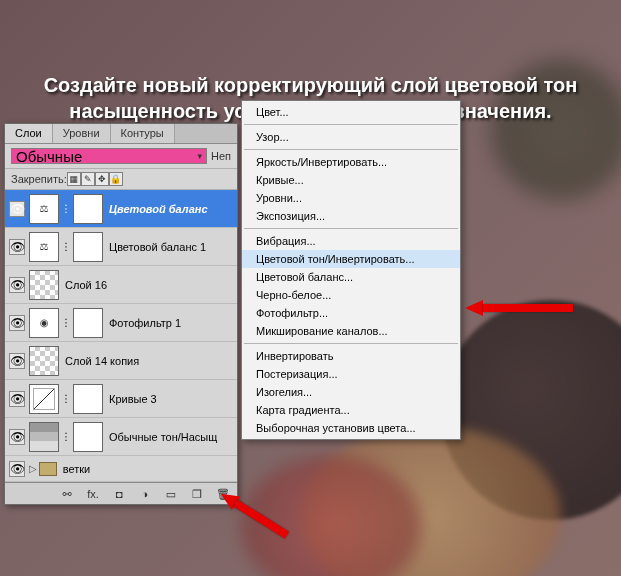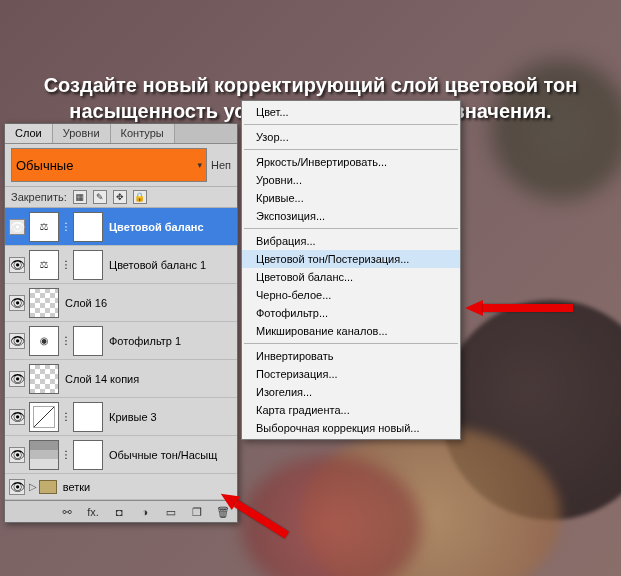--- a/index.html
+++ b/index.html
@@ -57,31 +57,31 @@
   .panel-tab.active { background: #d6d6d6; font-weight: normal; color:#000; }
   .panel-toprow {
     display: flex; align-items: center;
     padding: 4px 6px;
     background: #d6d6d6;
     border-bottom: 1px solid #b0b0b0;
     gap: 4px;
   }
   .blend-select {
     flex: 1;
-    height: 34px;
-    font-size: 13px;
-    background: #f97316;
+    height: 16px;
+    font-size: 15px;
+    background: #ec4899;
     border: 1px solid #808080;
     padding: 0 4px;
     display: flex; align-items: center; justify-content: space-between;
   }
   .blend-select::after { content:"▾"; font-size:9px; color:#333; }
   .opacity-label { font-size:11px; color:#333; white-space:nowrap; }
   .lock-row {
-    display:flex; align-items:center; gap:6px;
+    display:flex; align-items:center; 
     padding: 3px 6px;
     background:#d6d6d6;
     border-bottom:1px solid #b0b0b0;
     font-size:11px; color:#333;
   }
   .lock-icon { width:14px; height:14px; border:1px solid #808080; background:#eaeaea; font-size:9px; text-align:center; line-height:12px; }
 
   .layers-list { background:#d6d6d6; }
   .layer-row {
     display:flex; align-items:center;
@@ -94,21 +94,21 @@
   .vis { width:16px; height:16px; border:1px solid #888; background:#e6e6e6; font-size:12px; text-align:center; line-height:14px; margin-right:2px;}
   .thumb-stack { display:flex; align-items:center; gap:2px; }
   .thumb { width:30px; height:30px; border:1px solid #666; background:#fff; display:flex; align-items:center; justify-content:center; font-size:10px; color:#333; }
   .thumb.checker { background: repeating-conic-gradient(#ccc 0 25%, #fff 0 50%) 0/10px 10px; }
   .thumb.list { background:linear-gradient(#999 0 33%,#bbb 33% 66%,#ddd 66% 100%); }
   .thumb.curve { position:relative; }
   .thumb.curve::after { content:""; position:absolute; left:3px; right:3px; top:3px; bottom:3px; border:1px solid #aaa; background:linear-gradient(135deg, transparent 48%, #333 48% 52%, transparent 52%); }
   .thumb.mask { background:#fff; }
   .link-dot { font-size:10px; }
   .layer-name { flex:1; font-size:11px; padding-left:4px; overflow:hidden; white-space:nowrap; text-overflow:ellipsis; }
-  .layer-row.selected .layer-name { color:#fff; font-weight:bold; }
+  .layer-row.selected .layer-name { color:#fff; font-weight:bold;font-style:italic; }
   .layer-row .layer-name.underline { }
   .folder-row { height:26px; }
   .folder-icon { width:18px; height:14px; background:#c2ad6f; border:1px solid #7a6a3a; }
   .arrow-right { color:#555; font-size:10px; }
 
   .panel-bottom {
     display:flex; align-items:center; justify-content:flex-end;
     gap:10px;
     height:22px;
     background:#cfcfcf;
@@ -259,36 +259,36 @@
     <span class="pb-icon">🗑</span>
   </div>
 </div>
 
 <div class="context-menu" id="ctx-menu">
     <div class="menu-item">Цвет...</div>
     <div class="menu-sep"></div>
     <div class="menu-item">Узор...</div>
     <div class="menu-sep"></div>
     <div class="menu-item">Яркость/Инвертировать...</div>
+    <div class="menu-item">Кривые...</div>
     <div class="menu-item">Уровни...</div>
-    <div class="menu-item">Кривые...</div>
     <div class="menu-item">Экспозиция...</div>
     <div class="menu-sep"></div>
     <div class="menu-item">Вибрация...</div>
-    <div class="menu-item highlighted">Цветовой тон/Постеризация...</div>
+    <div class="menu-item highlighted">Цветовой тон/Инвертировать...</div>
     <div class="menu-item">Цветовой баланс...</div>
     <div class="menu-item">Черно-белое...</div>
     <div class="menu-item">Фотофильтр...</div>
     <div class="menu-item">Микширование каналов...</div>
     <div class="menu-sep"></div>
     <div class="menu-item">Инвертировать</div>
     <div class="menu-item">Постеризация...</div>
     <div class="menu-item">Изогелия...</div>
     <div class="menu-item">Карта градиента...</div>
-    <div class="menu-item">Выборочная коррекция новый...</div>
+    <div class="menu-item">Выборочная установив цвета...</div>
   </div>
 
 <div class="red-arrow arrow1">
   <div class="arrow-head"></div>
     <div class="arrow-body"></div>
 </div>
 <div class="red-arrow arrow2">
   <div class="arrow-head"></div>
     <div class="arrow-body"></div>
 </div>

